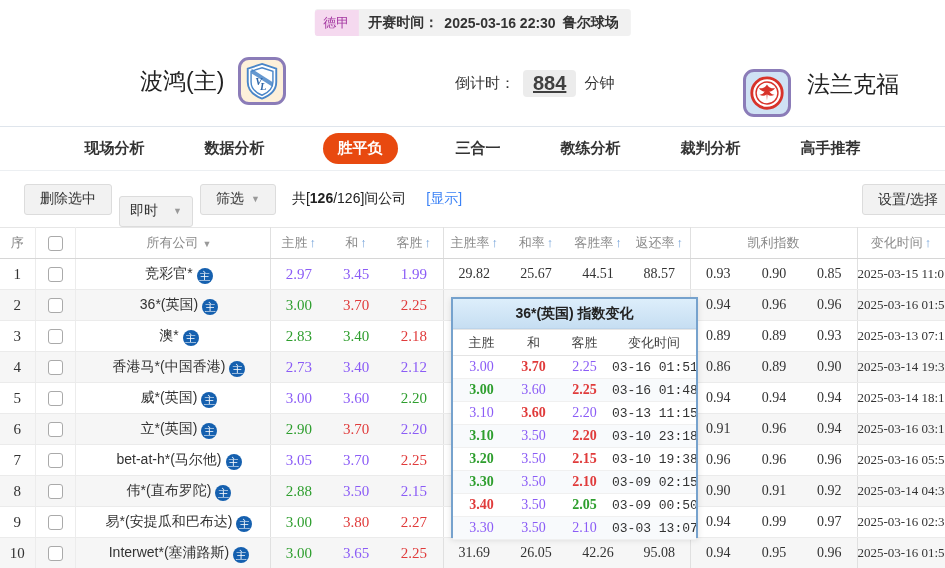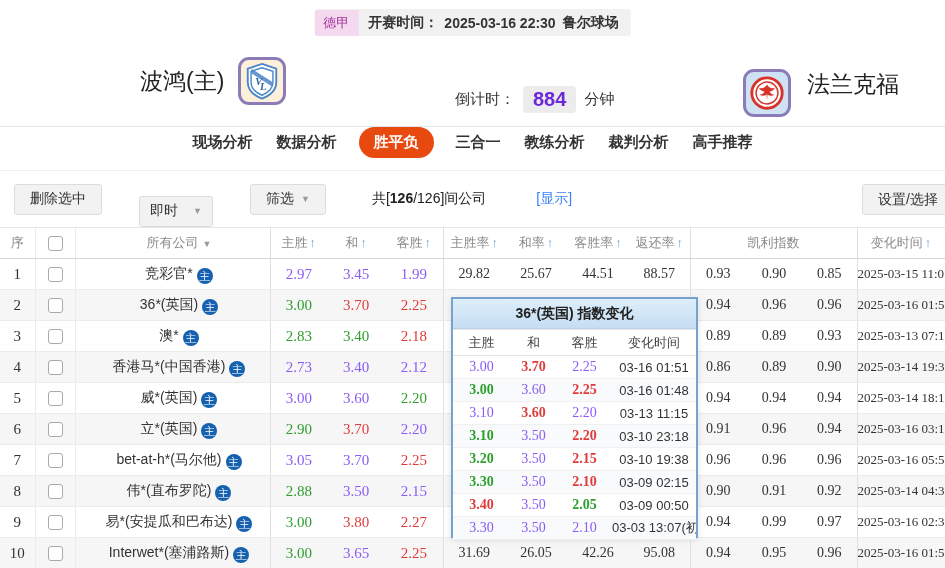--- a/index.html
+++ b/index.html
@@ -19,31 +19,31 @@
   .team-home { position:absolute; left:140px; top:57px; display:flex; align-items:center; }
   .team-away { position:absolute; left:743px; top:69px; display:flex; }
   .team-name { font-size:23px; font-weight:normal; color:#222; }
   .team-home .team-name { margin-right:14px; }
   .team-away .team-name { margin-left:16px; }
   .logo-tile { width:48px; height:48px; border:3px solid #8b7cb8; border-radius:11px;
     display:flex; align-items:center; justify-content:center; }
   .logo-home { background:#fdf0da; }
   .logo-away { background:#cfe2f4; }
   .countdown { position:absolute; left:455px; top:70px; display:flex; align-items:center; font-size:15px; }
-  .cd-val { background:#ececec; border-radius:4px; padding:2px 10px; margin:16px 8px;
-    color:#6d28d9; font-weight:bold; font-size:20px; }
+  .cd-val { background:#ececec; border-radius:4px; padding:2px 10px; margin:0 8px;
+    color:#404040; font-weight:bold; font-size:20px;text-decoration:underline; }
 
   
-  .nav { height:44px; display:flex; align-items:flex-start; justify-content:center; gap:20px;
+  .nav { height:44px; display:flex; align-items:center; justify-content:center; gap:56px;
     border-bottom:1px solid #eceff2; }
   .tab { font-size:15px; font-weight:bold; color:#333; cursor:pointer; padding:6px 2px; }
   .tab.active { background:#e8490f; color:#fff; padding:6px 15px; border-radius:16px; }
 
   
-  .toolbar { height:56px; display:flex; align-items:center; padding-left:14px; position:relative;gap:30px; }
+  .toolbar { height:56px; display:flex; align-items:center; padding-left:24px; position:relative; }
   .tbtn { height:31px; background:#f2f2f2; border:1px solid #dcdcdc; border-radius:3px;
     font-size:14px; color:#333; padding:0 15px; margin-right:7px; display:flex; align-items:center; cursor:pointer; }
   .tsel { justify-content:space-between; width:74px; padding:0 10px;margin-top:24px; }
   .caret { font-size:9px; color:#999; margin-left:7px; }
   .count-txt { font-size:14px; margin-left:9px; color:#222; }
   .count-txt b { font-weight:bold; }
   .show-link { color:#3b82f6; font-size:14px; margin-left:20px; cursor:pointer; }
   .settings-btn { position:absolute; right:-16px; top:13px; }
 
   
@@ -76,21 +76,21 @@
     background:#fff; border:2px solid #76a2cd; z-index:20; box-shadow:0 2px 6px rgba(0,0,0,.12); }
   .popup-title { height:30px; background:linear-gradient(#ddeefb,#c6def2);
     display:flex; align-items:center; justify-content:center;
     font-size:14px; font-weight:bold; color:#222; border-bottom:1px solid #bcd4ea; }
   table.ptab { width:100%; border-collapse:collapse; table-layout:fixed; }
   table.ptab th { height:26px; font-size:13px; color:#444; font-weight:normal;
     border-bottom:1px solid #e4e4e4; }
   table.ptab td { height:23px; text-align:center; font-size:14px;
     border-bottom:1px solid #f0f0f0; overflow:hidden; white-space:nowrap; }
   table.ptab td.num { font-size:14px; }
-  table.ptab td.p-time { font-family:Liberation Sans, sans-serif; font-size:13px; }
+  table.ptab td.p-time { font-family:Liberation Mono, monospace; font-size:13px; }
   .ptab tr.even td { background:#f8fafc; }
 </style>
 </head>
 <body>
 
 <div class="hdr">
   <div class="match-bar">
     <span class="league-badge">德甲</span>
     <span class="lbl">开赛时间：</span>
     <span>2025-03-16 22:30</span>

